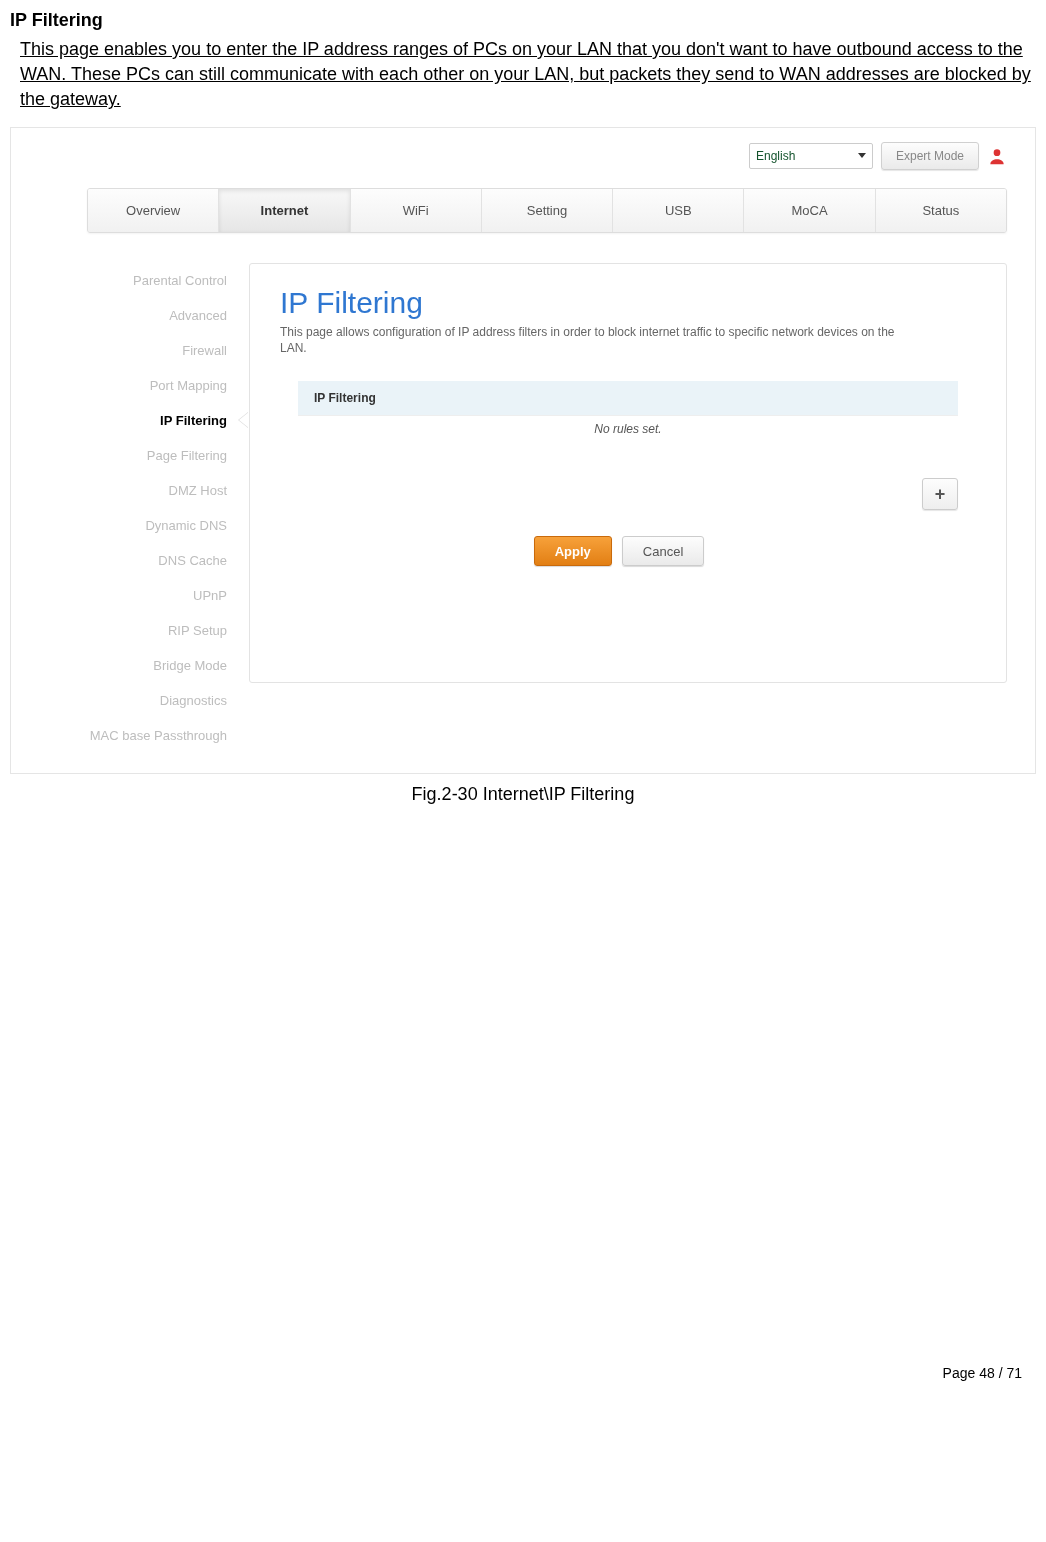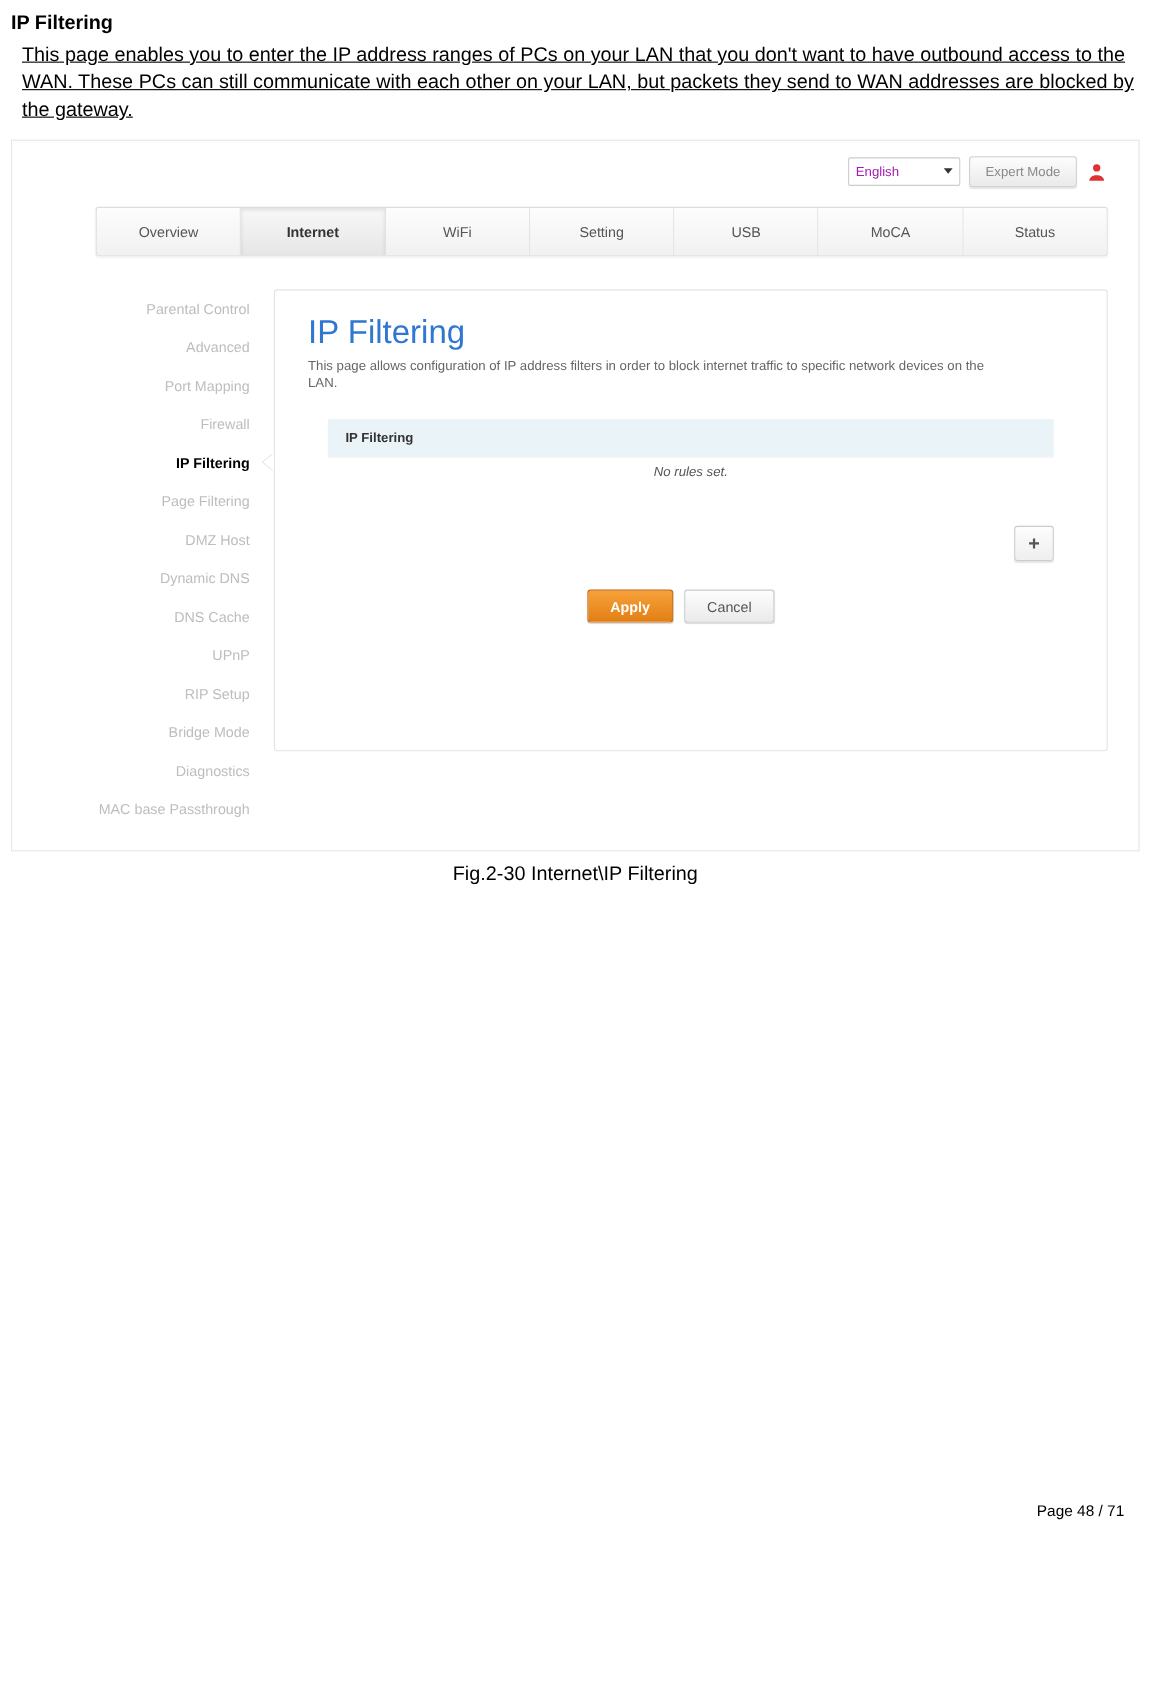--- a/index.html
+++ b/index.html
@@ -28,28 +28,28 @@
     padding: 10px 28px 20px 28px;
   }
   .topbar {
     display: flex;
     justify-content: flex-end;
     align-items: center;
     gap: 8px;
     padding: 4px 0 18px 0;
   }
   .lang-select {
-    width: 102px;
+    width: 124px;
     height: 26px;
     border: 1px solid #ccc;
     background: #fff;
     font-size: 12px;
     padding: 0 6px;
     border-radius: 2px;
-    color: #a21caf;
+    color: #14532d;
     display: flex;
     align-items: center;
     justify-content: space-between;
     gap: 34px;
   }
   .lang-select .caret {
     width: 0; height: 0;
     border-left: 4px solid transparent;
     border-right: 4px solid transparent;
     border-top: 5px solid #333;
@@ -254,22 +254,22 @@
       <div class="nav-item">Setting</div>
       <div class="nav-item">USB</div>
       <div class="nav-item">MoCA</div>
       <div class="nav-item">Status</div>
     </div>
 
     <div class="content-area">
       <div class="sidebar">
         <div class="sidebar-item">Parental Control</div>
         <div class="sidebar-item">Advanced</div>
+        <div class="sidebar-item">Firewall</div>
         <div class="sidebar-item">Port Mapping</div>
-        <div class="sidebar-item">Firewall</div>
         <div class="sidebar-item active">IP Filtering</div>
         <div class="sidebar-item">Page Filtering</div>
         <div class="sidebar-item">DMZ Host</div>
         <div class="sidebar-item">Dynamic DNS</div>
         <div class="sidebar-item">DNS Cache</div>
         <div class="sidebar-item">UPnP</div>
         <div class="sidebar-item">RIP Setup</div>
         <div class="sidebar-item">Bridge Mode</div>
         <div class="sidebar-item">Diagnostics</div>
         <div class="sidebar-item">MAC base Passthrough</div>

